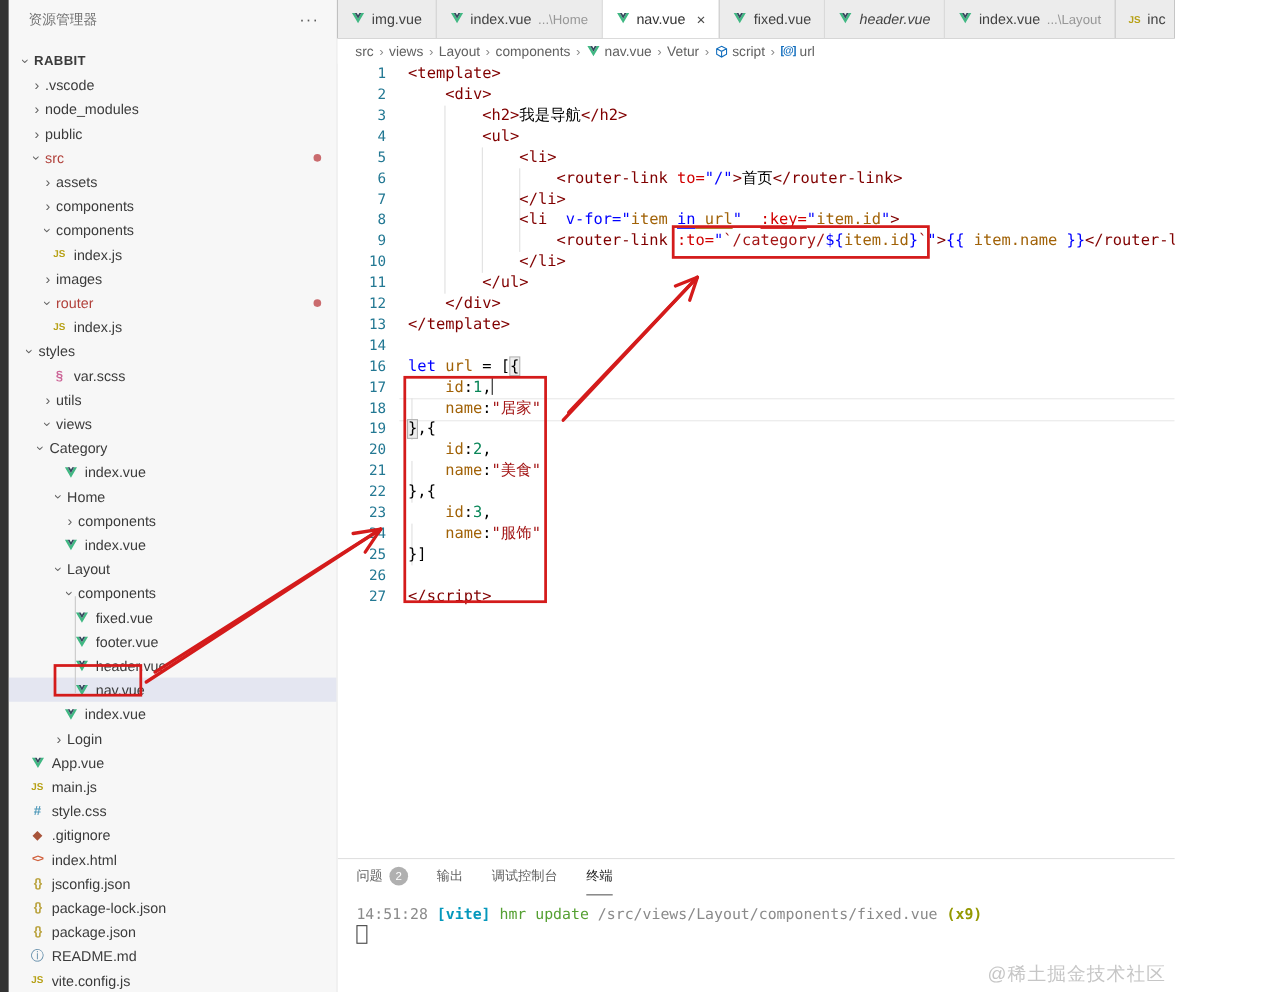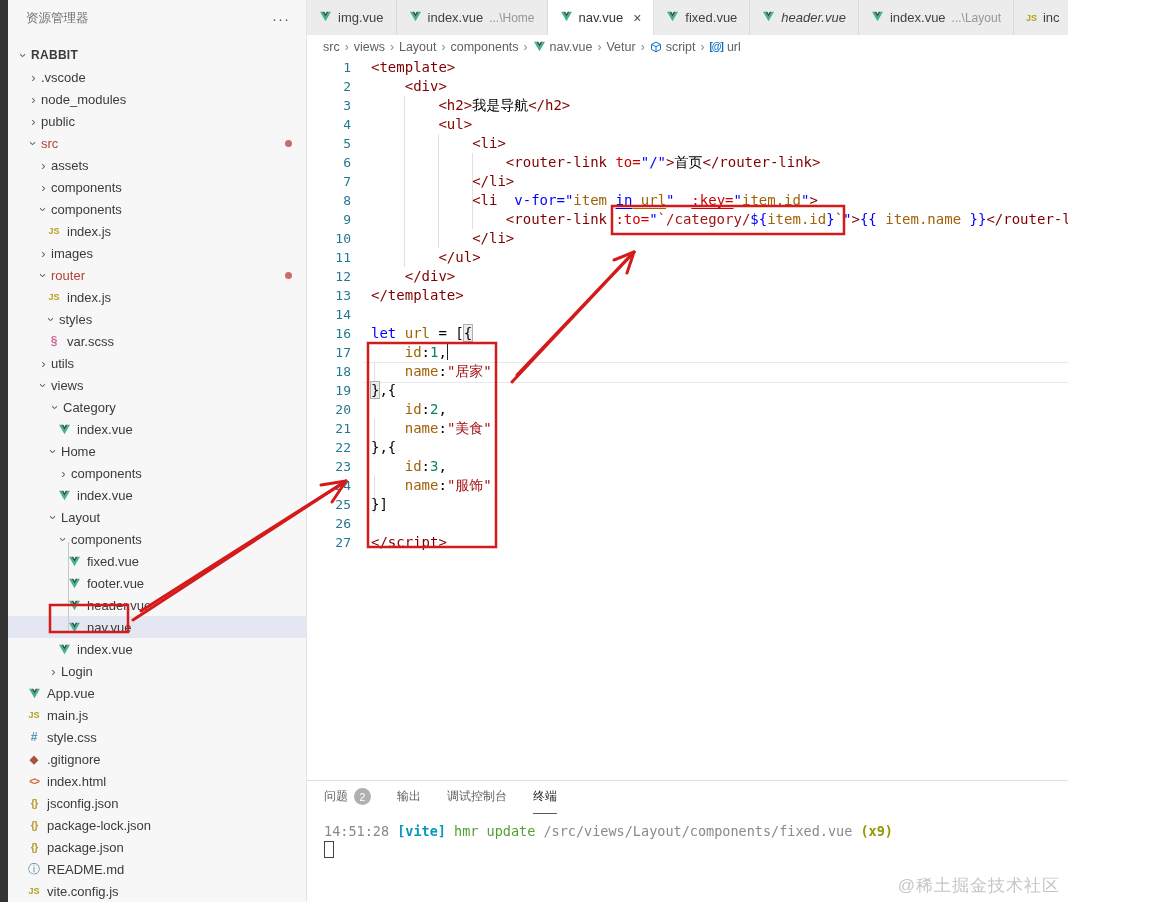--- a/index.html
+++ b/index.html
@@ -150,39 +150,39 @@
           <span class="chev open">›</span>
           <span class="lbl mod">router</span>
           <span class="dot"></span>
         </div>
         <div class="row" style="padding-left: 38px;">
           <span class="fic">
             <span class="js-ic">JS</span>
           </span>
           <span class="lbl">index.js</span>
         </div>
-        <div class="row" style="padding-left: 36px;">
+        <div class="row" style="padding-left: 12px;">
           <span class="chev open">›</span>
           <span class="lbl">styles</span>
         </div>
         <div class="row" style="padding-left: 38px;">
           <span class="fic">
             <span class="scss-ic">§</span>
           </span>
           <span class="lbl">var.scss</span>
         </div>
         <div class="row" style="padding-left: 28px;">
           <span class="chev">›</span>
           <span class="lbl">utils</span>
         </div>
         <div class="row" style="padding-left: 28px;">
           <span class="chev open">›</span>
           <span class="lbl">views</span>
         </div>
-        <div class="row" style="padding-left: 40px; align-items: center;">
+        <div class="row" style="padding-left: 22px; align-items: center;">
           <span class="chev open">›</span>
           <span class="lbl">Category</span>
         </div>
         <div class="row" style="padding-left: 48px;">
           <span class="fic">
             <svg viewBox="0 0 16 14" width="13" height="11">
               <path fill="#41b883" d="M1 1h3.2L8 7.6 11.8 1H15L8 13z"></path>
               <path fill="#35495e" d="M4.2 1h2.3L8 3.7 9.5 1h2.3L8 7.6z"></path>
             </svg>
           </span>

